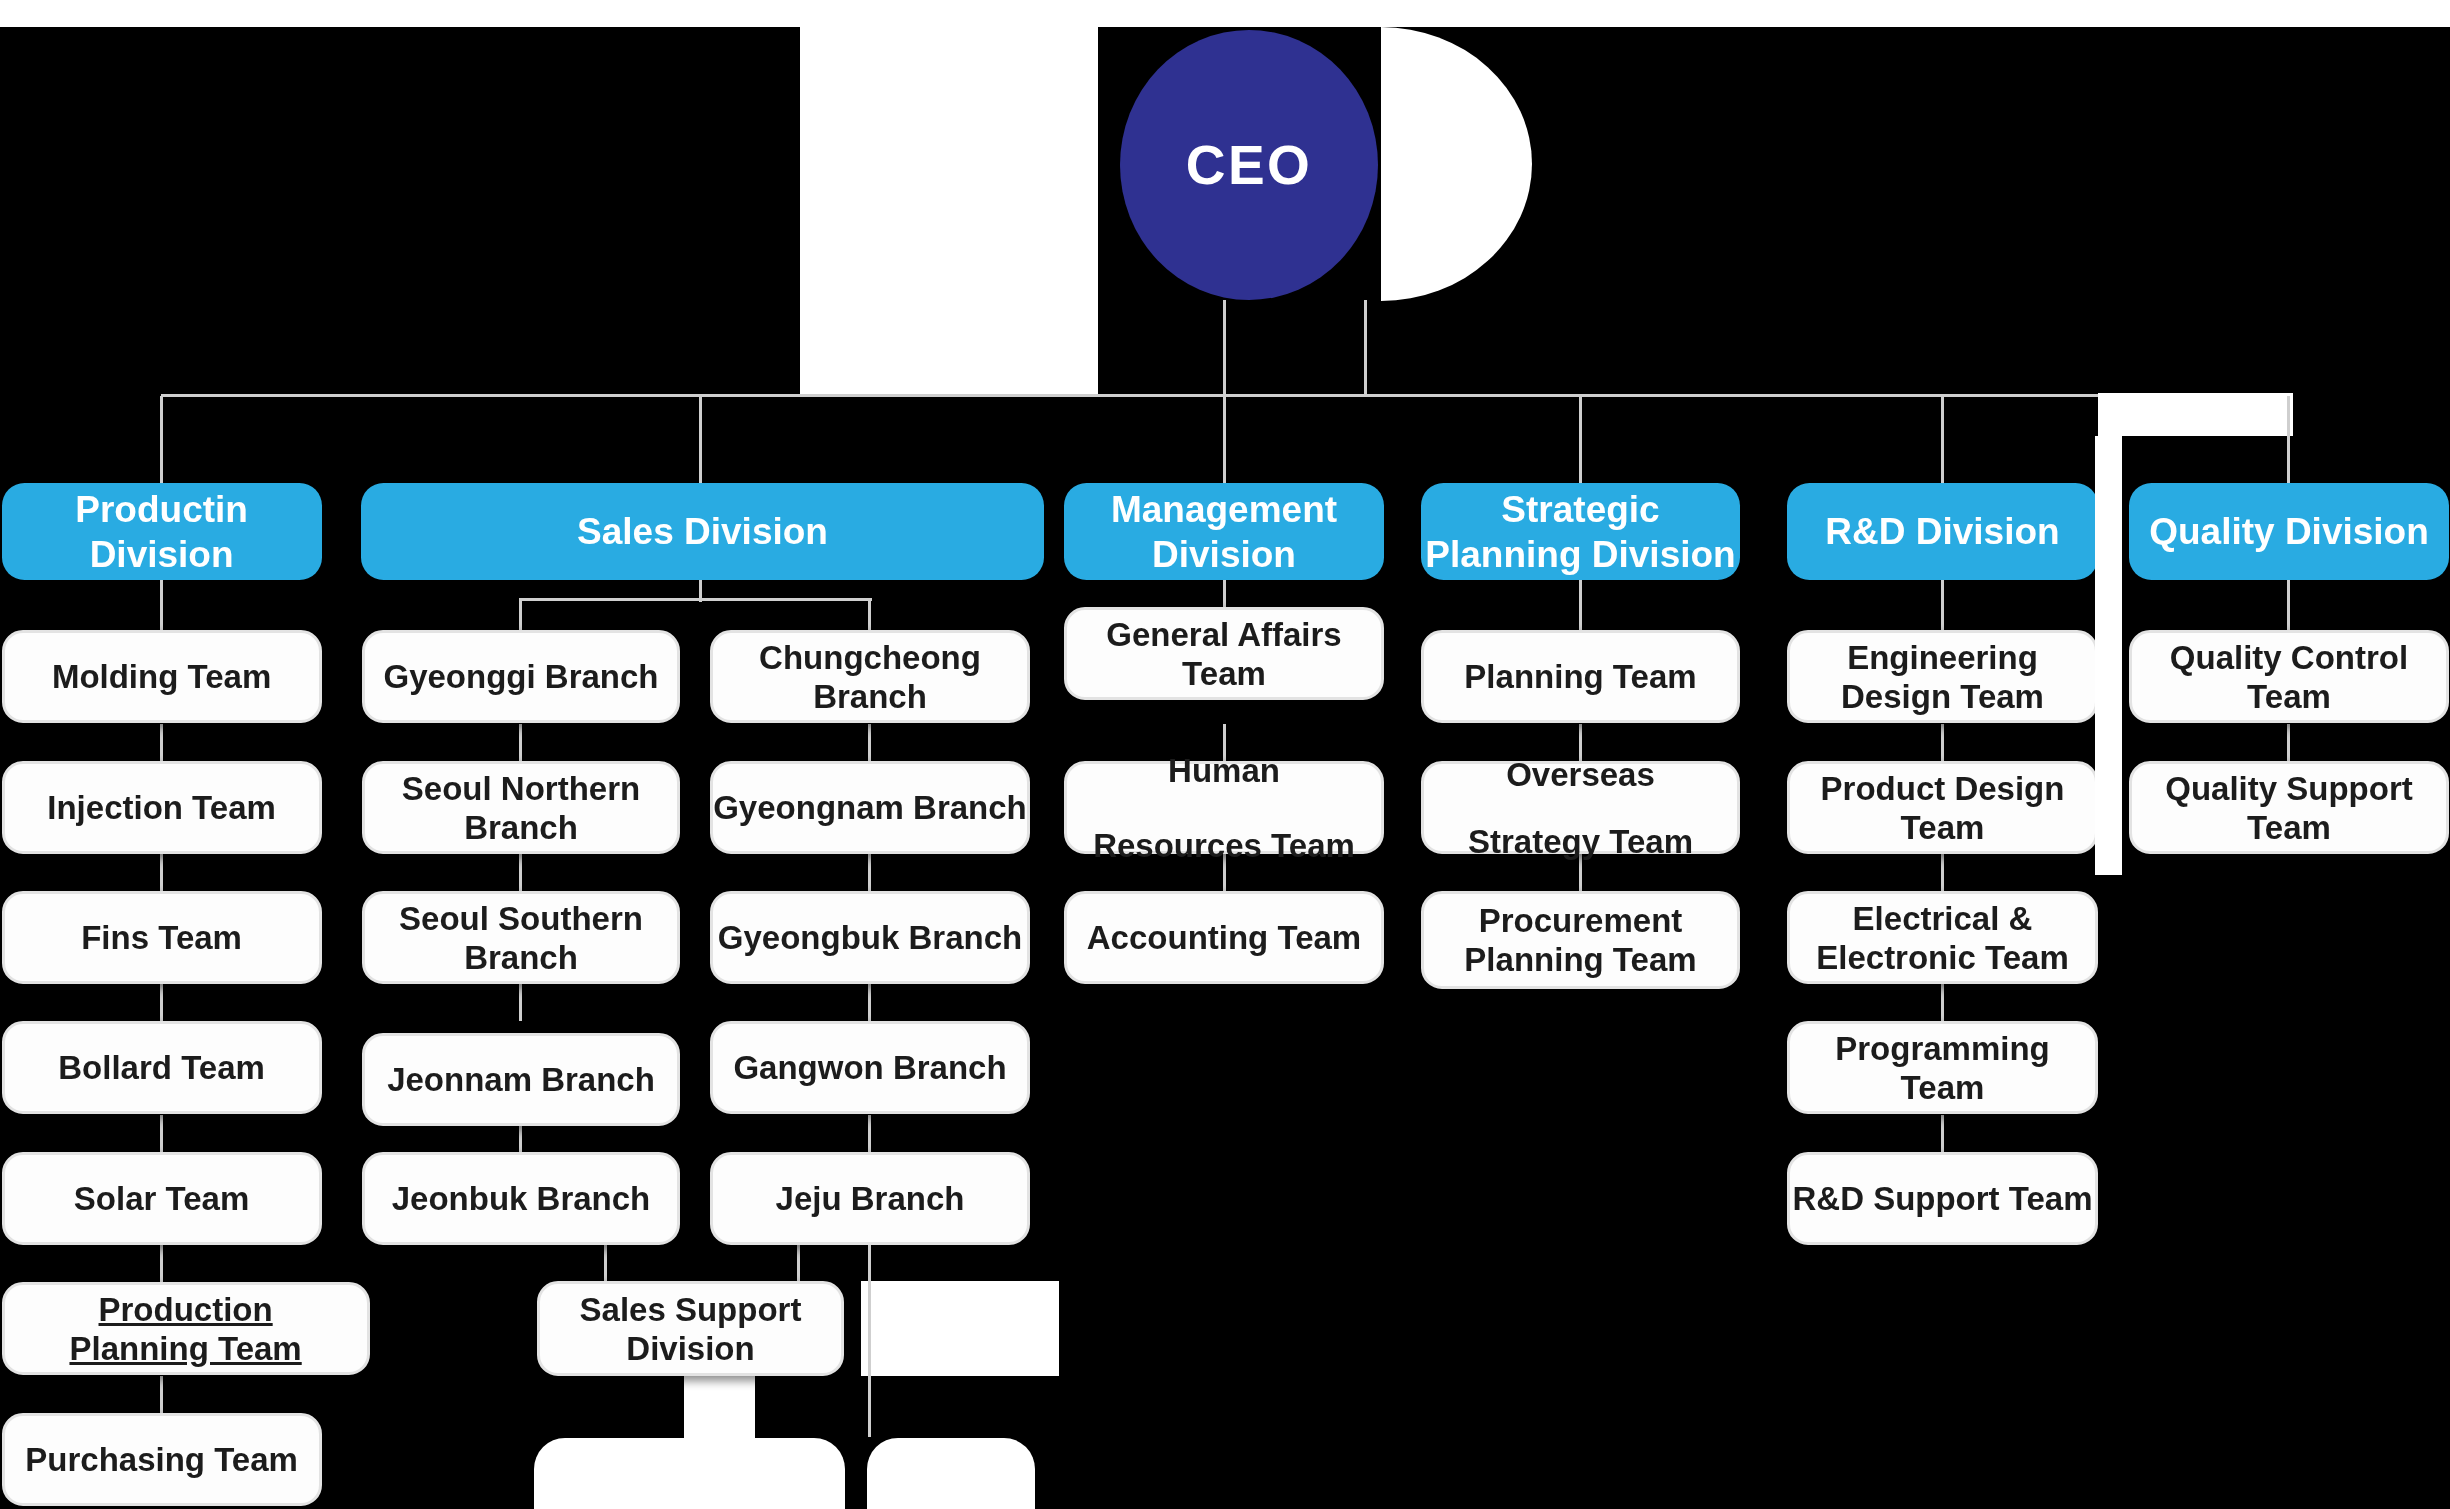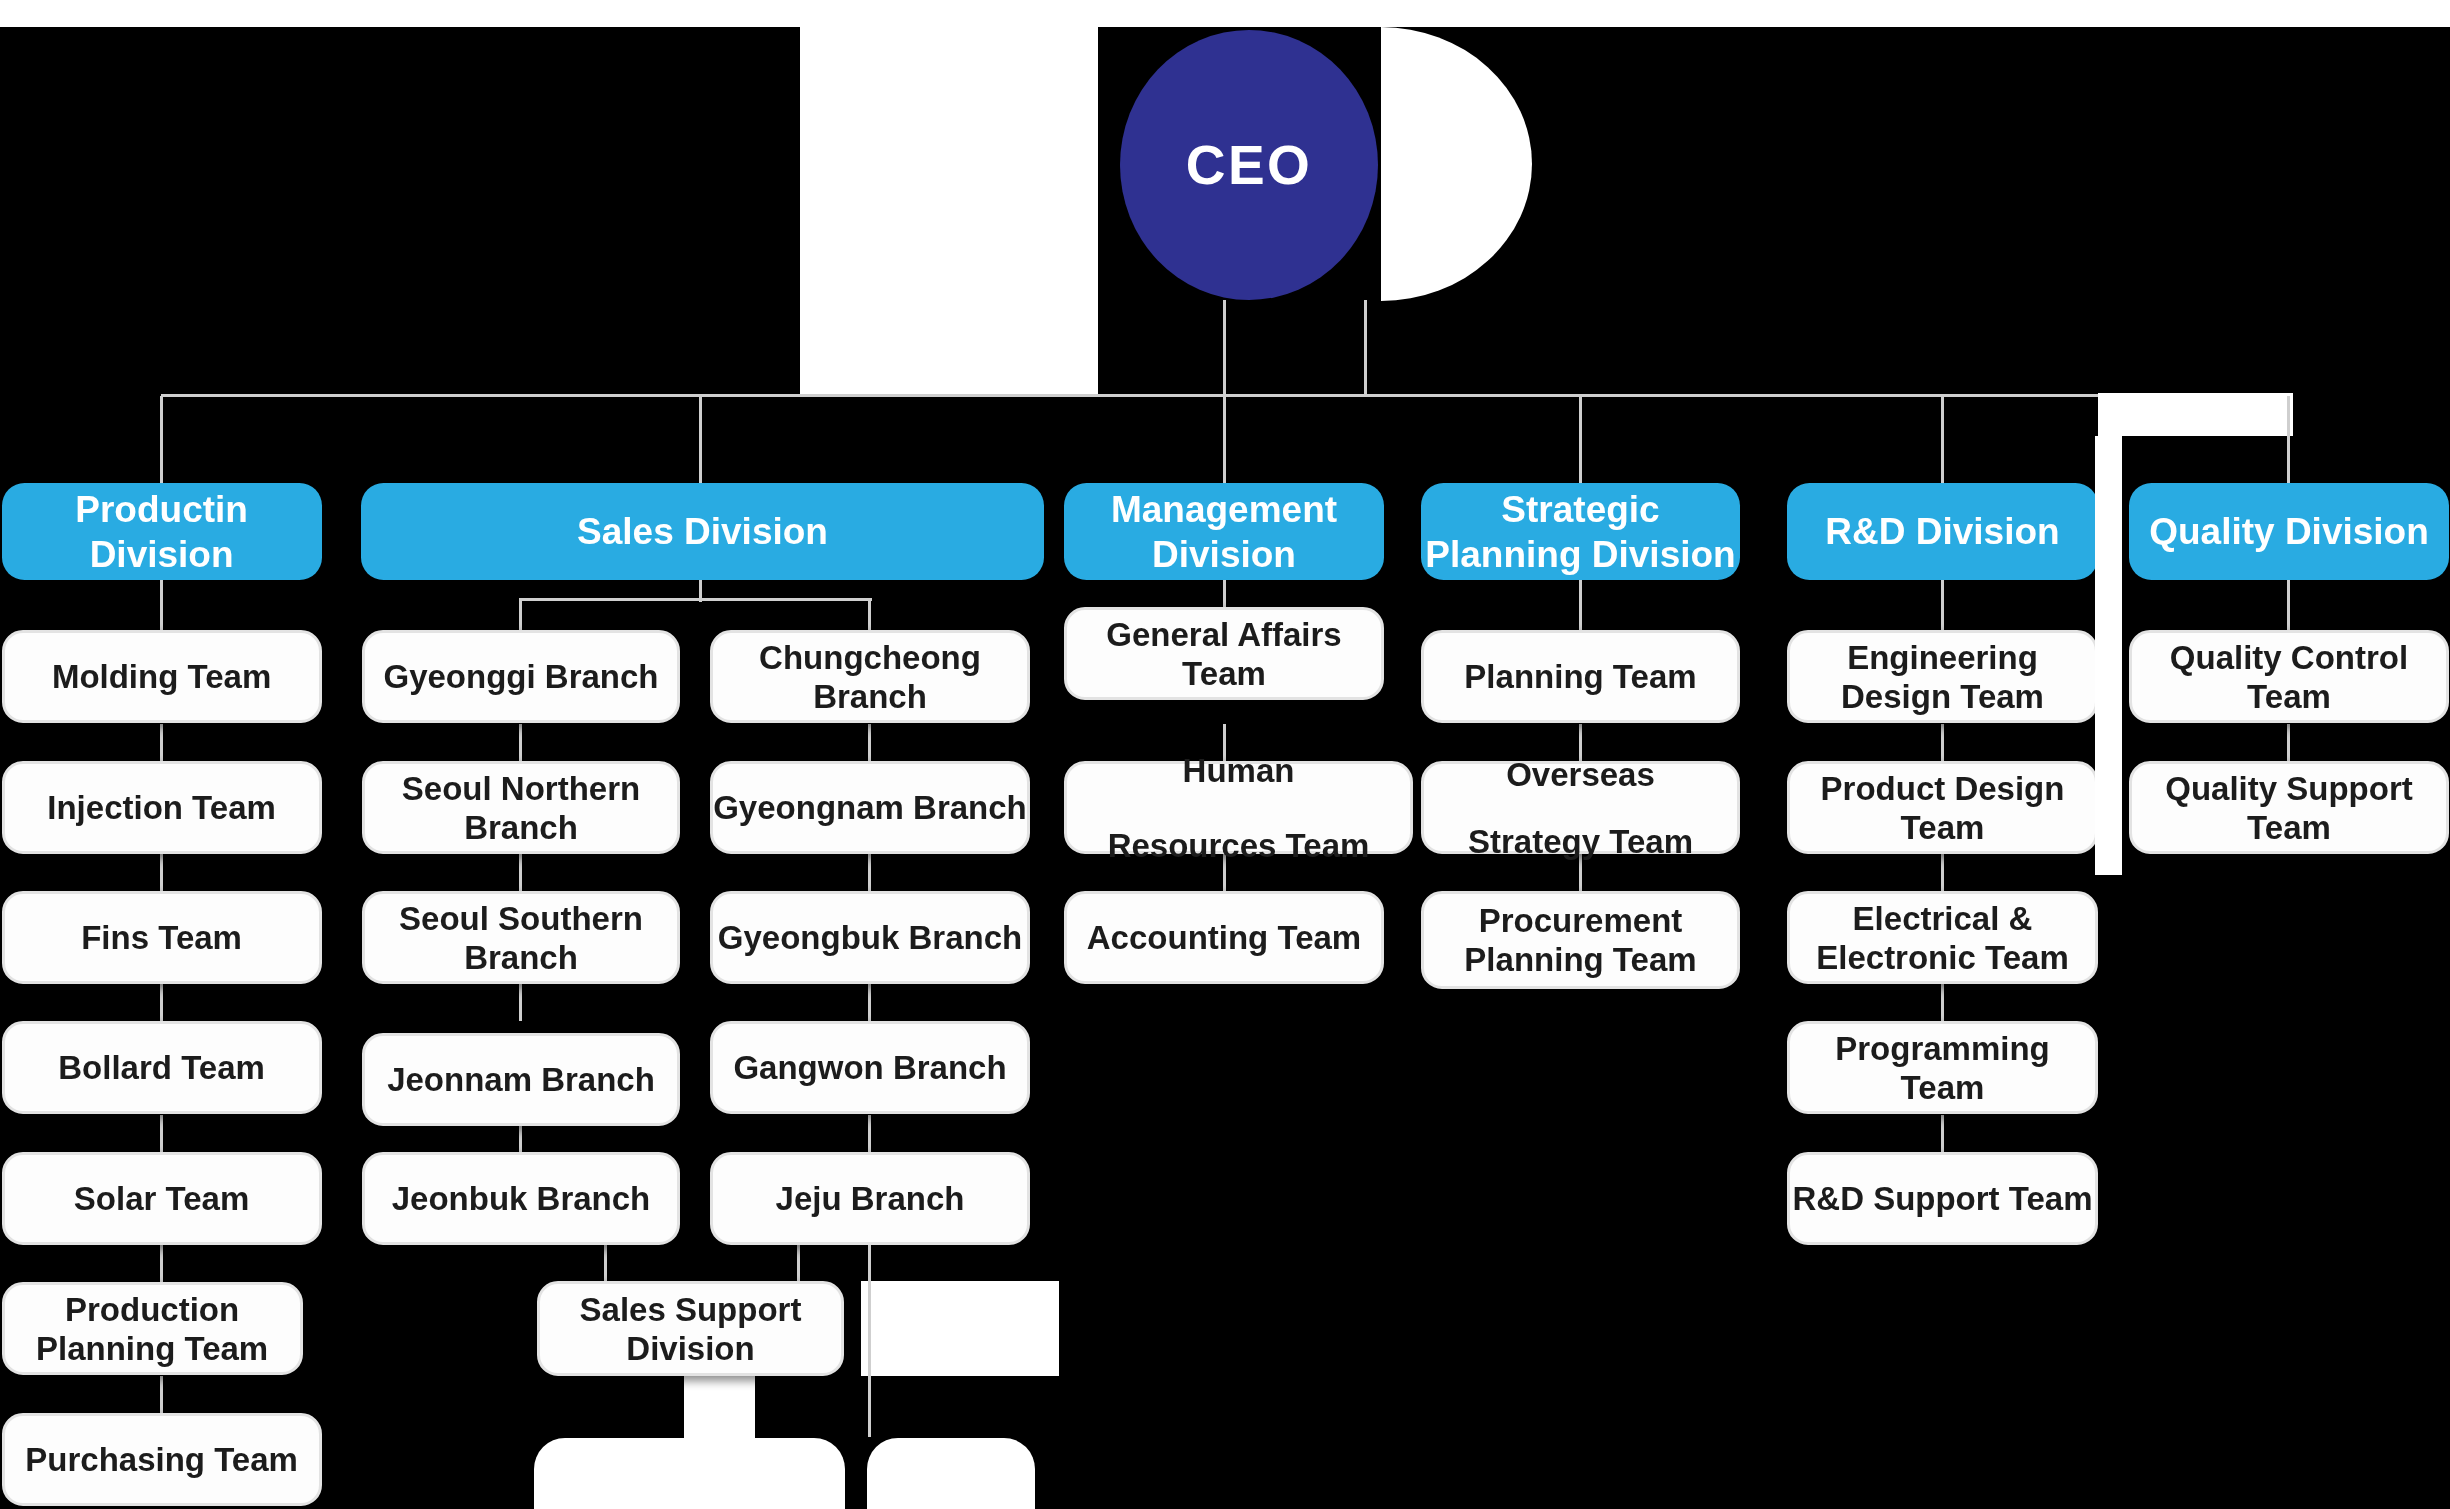--- a/index.html
+++ b/index.html
@@ -100,38 +100,38 @@
     </div>
     <div class="abs line" style="left: 160px; top: 984px; width: 3.2px; height: 37px; z-index: 2;"></div>
     <div class="abs team-box" style="left: 1.6px; top: 1021px; width: 320px; height: 93px; z-index: 3;">
       <div class="tline">Bollard Team</div>
     </div>
     <div class="abs line" style="left: 160px; top: 1115px; width: 3.2px; height: 37px; z-index: 2;"></div>
     <div class="abs team-box" style="left: 1.6px; top: 1152px; width: 320px; height: 93px; z-index: 3;">
       <div class="tline">Solar Team</div>
     </div>
     <div class="abs line" style="left: 160px; top: 1245px; width: 3.2px; height: 37px; z-index: 2;"></div>
-    <div class="abs team-box" style="left: 1.6px; top: 1282px; width: 301px; height: 93px; z-index: 3;">
+    <div class="abs team-box" style="left: 1.6px; top: 1282px; width: 368px; height: 93px; z-index: 3; text-decoration: underline;">
       <div class="tline">Production</div>
       <div class="tline">Planning Team</div>
     </div>
     <div class="abs line" style="left: 160px; top: 1376px; width: 3.2px; height: 37px; z-index: 2;"></div>
     <div class="abs team-box" style="left: 1.6px; top: 1413px; width: 320px; height: 93px; z-index: 3;">
       <div class="tline">Purchasing Team</div>
     </div>
     <div class="abs division-header" style="left: 1064px; top: 483px; width: 320px; height: 97px; z-index: 3;">
       <div class="tline">Management</div>
       <div class="tline">Division</div>
     </div>
     <div class="abs line" style="left: 1223px; top: 580px; width: 3.2px; height: 51px; z-index: 2;"></div>
     <div class="abs team-box" style="left: 1064px; top: 607px; width: 320px; height: 93px; z-index: 3;">
       <div class="tline">General Affairs Team</div>
     </div>
     <div class="abs line" style="left: 1223px; top: 724px; width: 3.2px; height: 37px; z-index: 2;"></div>
-    <div class="abs team-box" style="left: 1064px; top: 761px; width: 349px; height: 93px; z-index: 3; gap: 36px;">
+    <div class="abs team-box" style="left: 1064px; top: 761px; width: 320px; height: 93px; z-index: 3; gap: 36px;">
       <div class="tline">Human</div>
       <div class="tline">Resources Team</div>
     </div>
     <div class="abs line" style="left: 1223px; top: 854px; width: 3.2px; height: 37px; z-index: 2;"></div>
     <div class="abs team-box" style="left: 1064px; top: 891px; width: 320px; height: 93px; z-index: 3;">
       <div class="tline">Accounting Team</div>
     </div>
     <div class="abs division-header" style="left: 1421px; top: 483px; width: 319px; height: 97px; z-index: 3;">
       <div class="tline">Strategic</div>
       <div class="tline">Planning Division</div>

